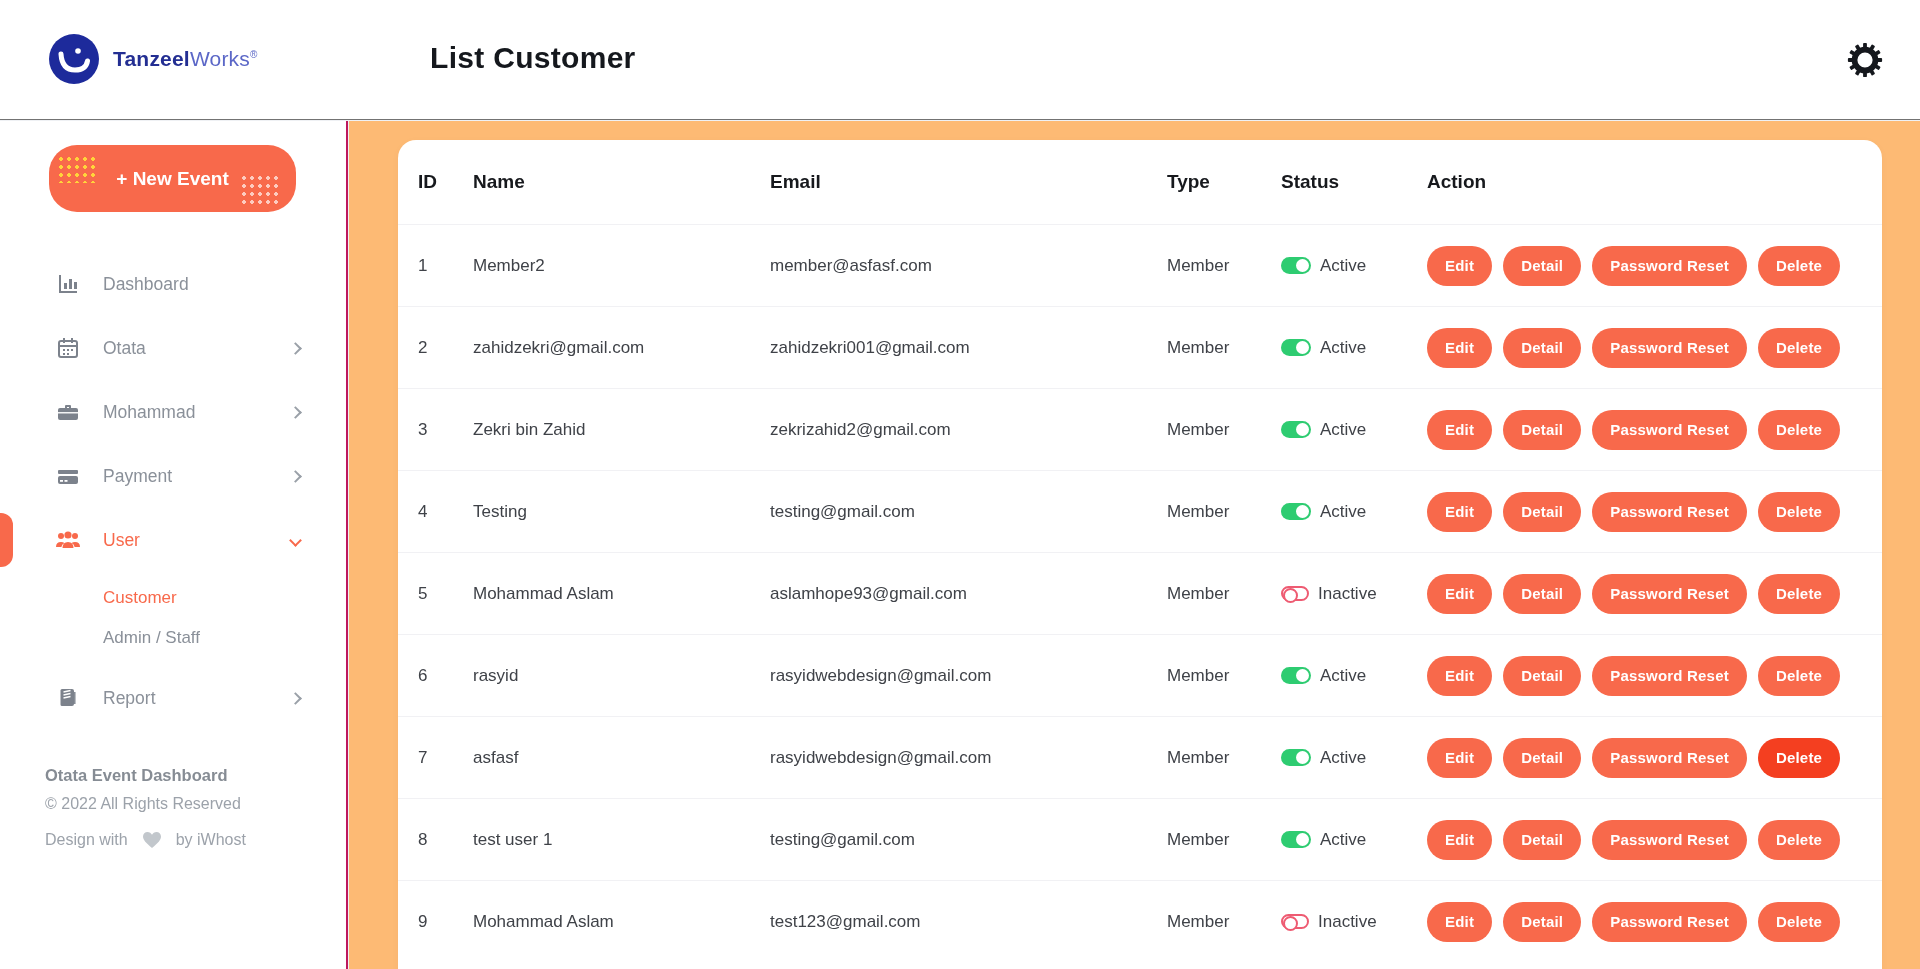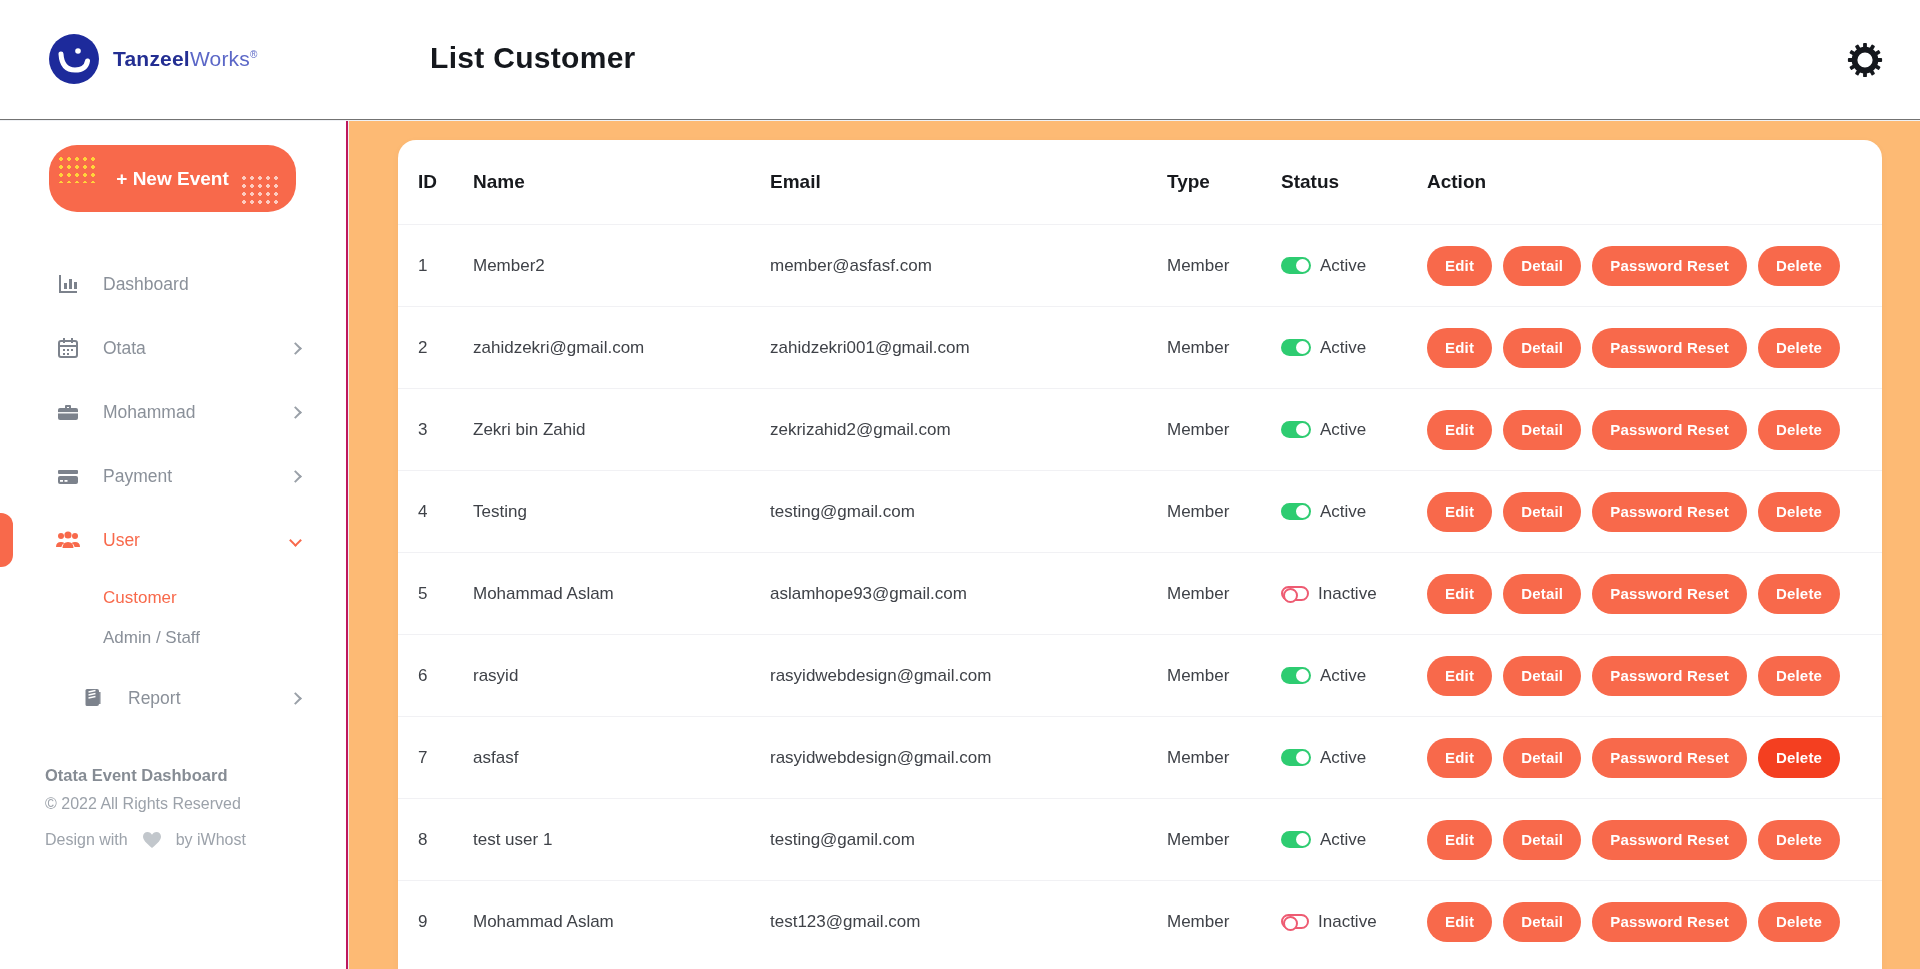--- a/index.html
+++ b/index.html
@@ -219,21 +219,21 @@
       <span>User</span>
       <span class="chev down"></span>
     </li>
   </ul>
 
   <ul class="submenu">
     <li class="submenu-item active">Customer</li>
     <li class="submenu-item">Admin / Staff</li>
   </ul>
 
-  <ul class="menu" style="margin-top:8px;margin-left:25px;">
+  <ul class="menu" style="margin-top:8px;">
     <li class="menu-item">
       <span class="mi-icon">
         <svg viewBox="0 0 24 24" width="24" height="24">
           <path d="M6 3 h10 a2 2 0 0 1 2 2 v13 a2 2 0 0 1 -2 2 h-10 a1.5 1.5 0 0 1 -1.5-1.5 v-14 A1.5 1.5 0 0 1 6 3 z" fill="#7C828C"></path>
           <path d="M7.5 6 l7-1.5 M7.5 9 l7-1.5 M7.5 12 l7-1.5" stroke="#fff" stroke-width="1.4"></path>
           <path d="M18.8 6 v12" stroke="#7C828C" stroke-width="1.4"></path>
         </svg>
       </span>
       <span>Report</span>
       <span class="chev right"></span>

